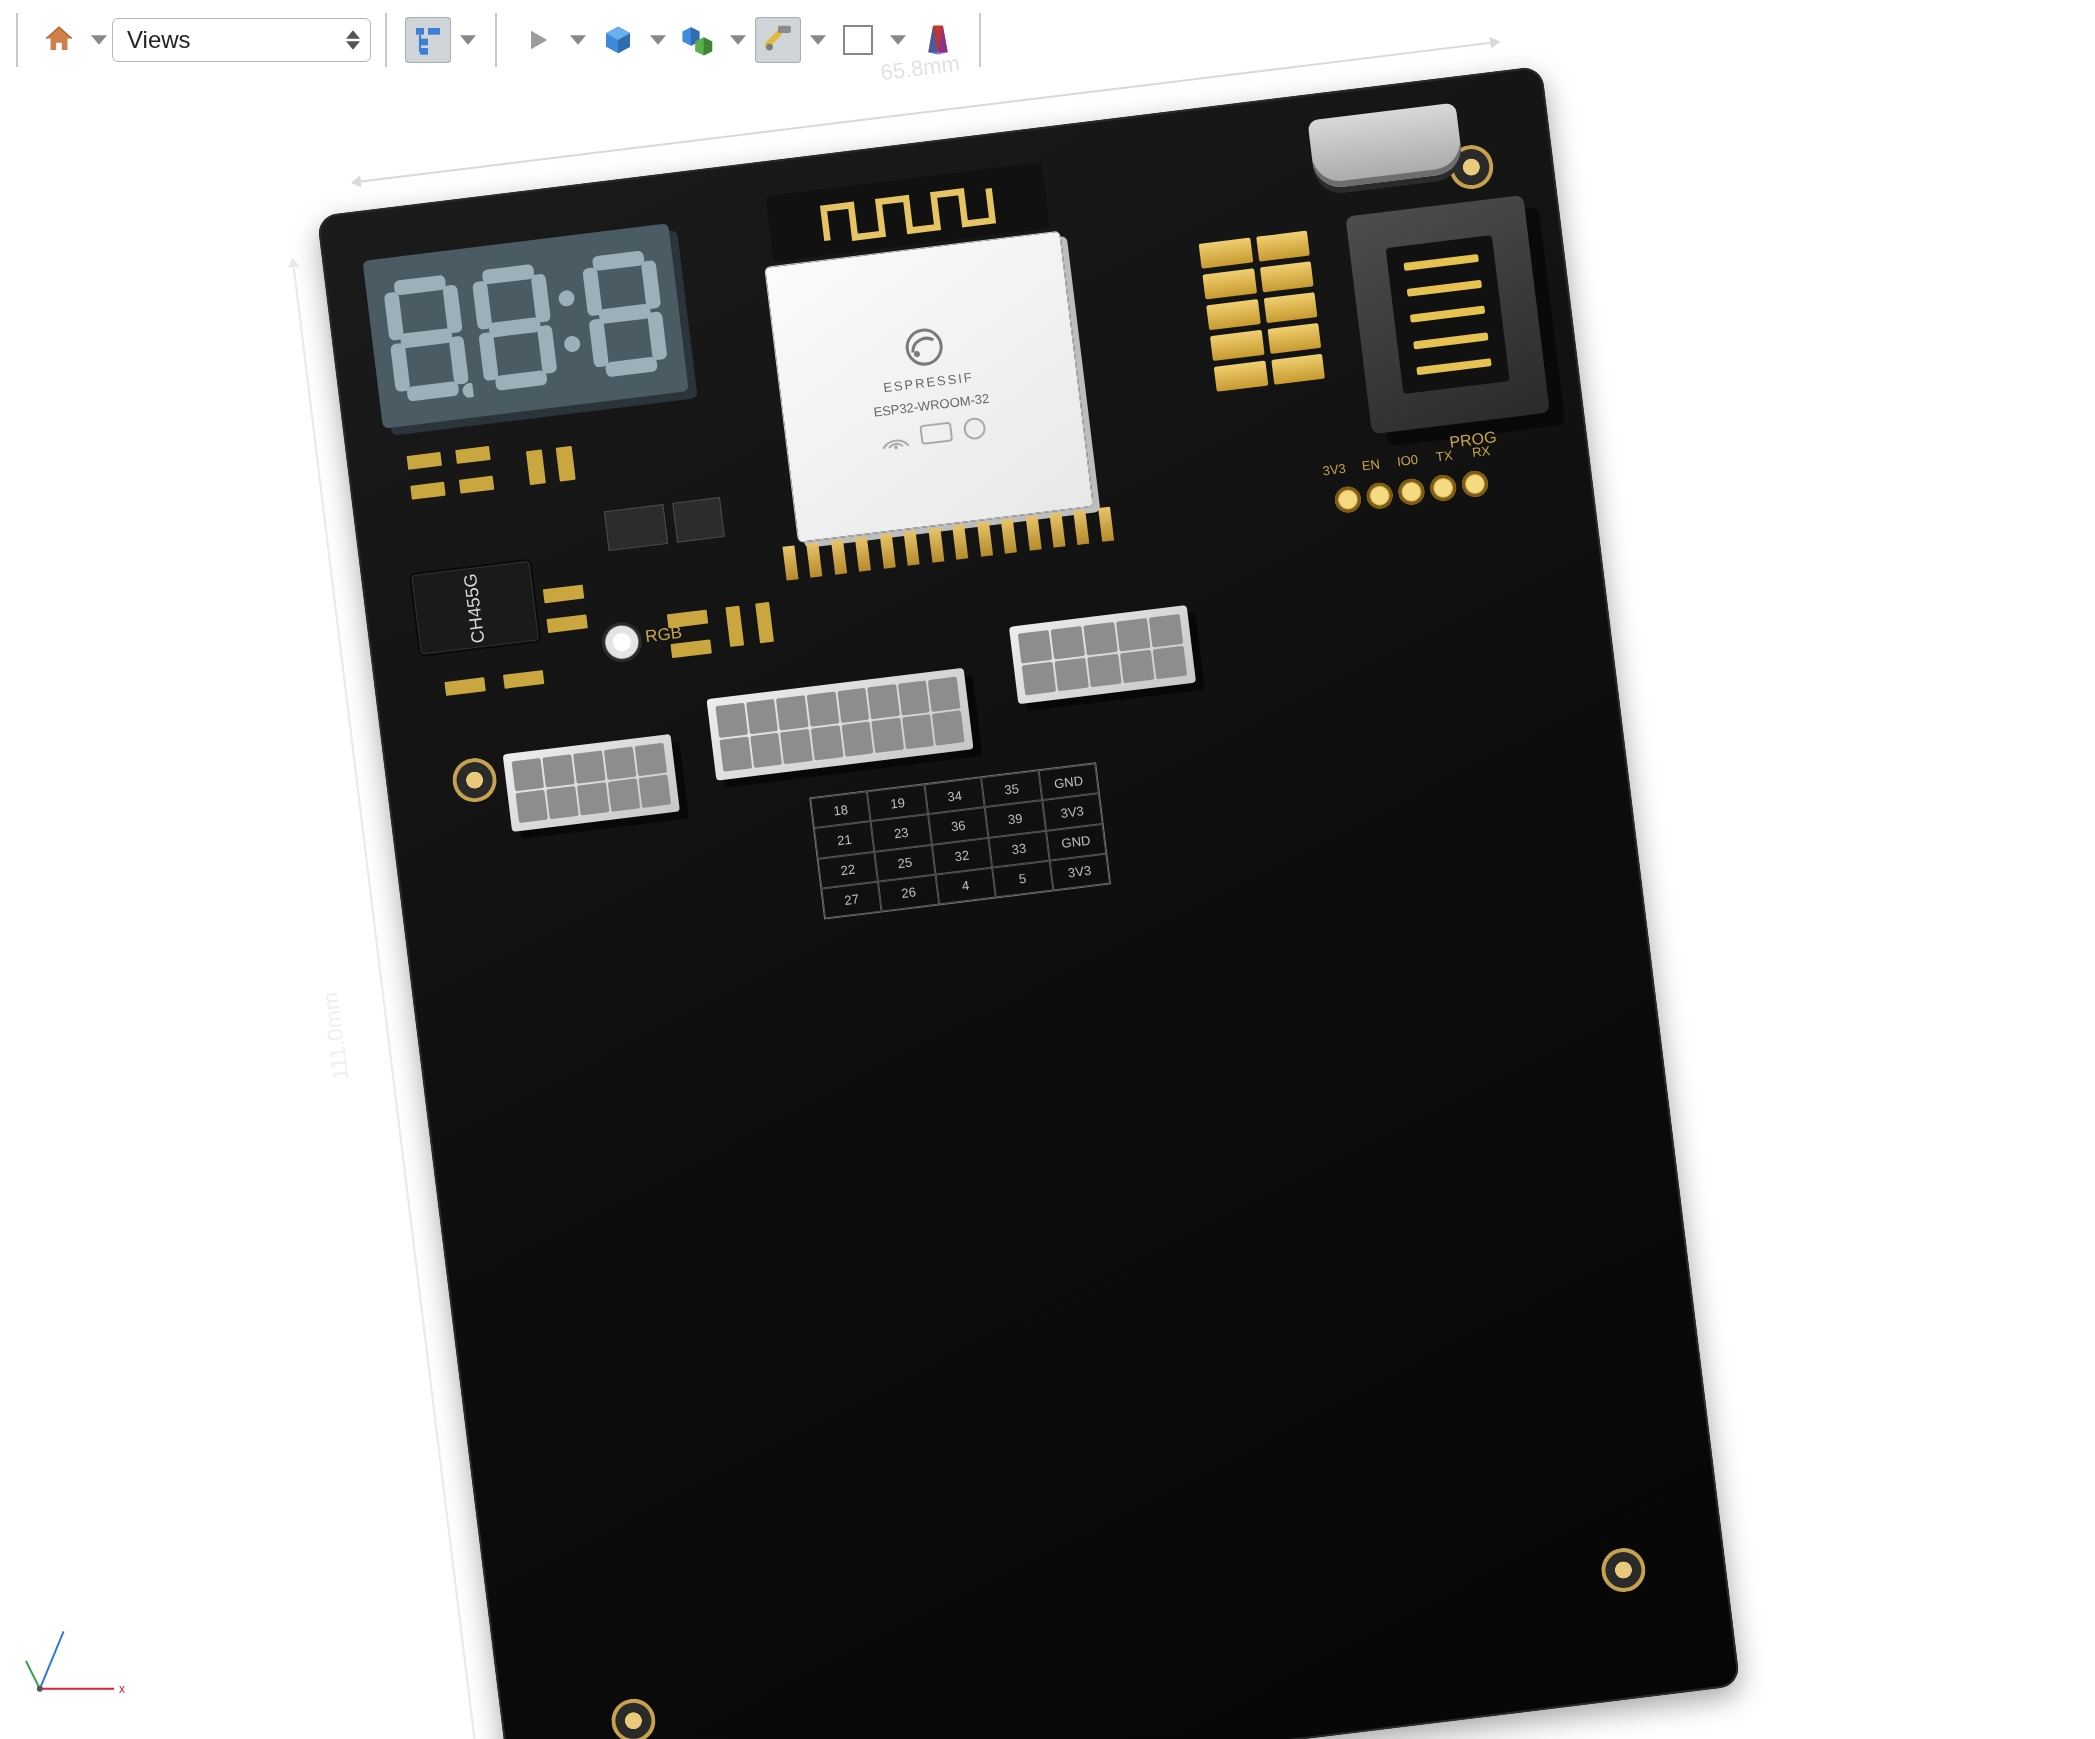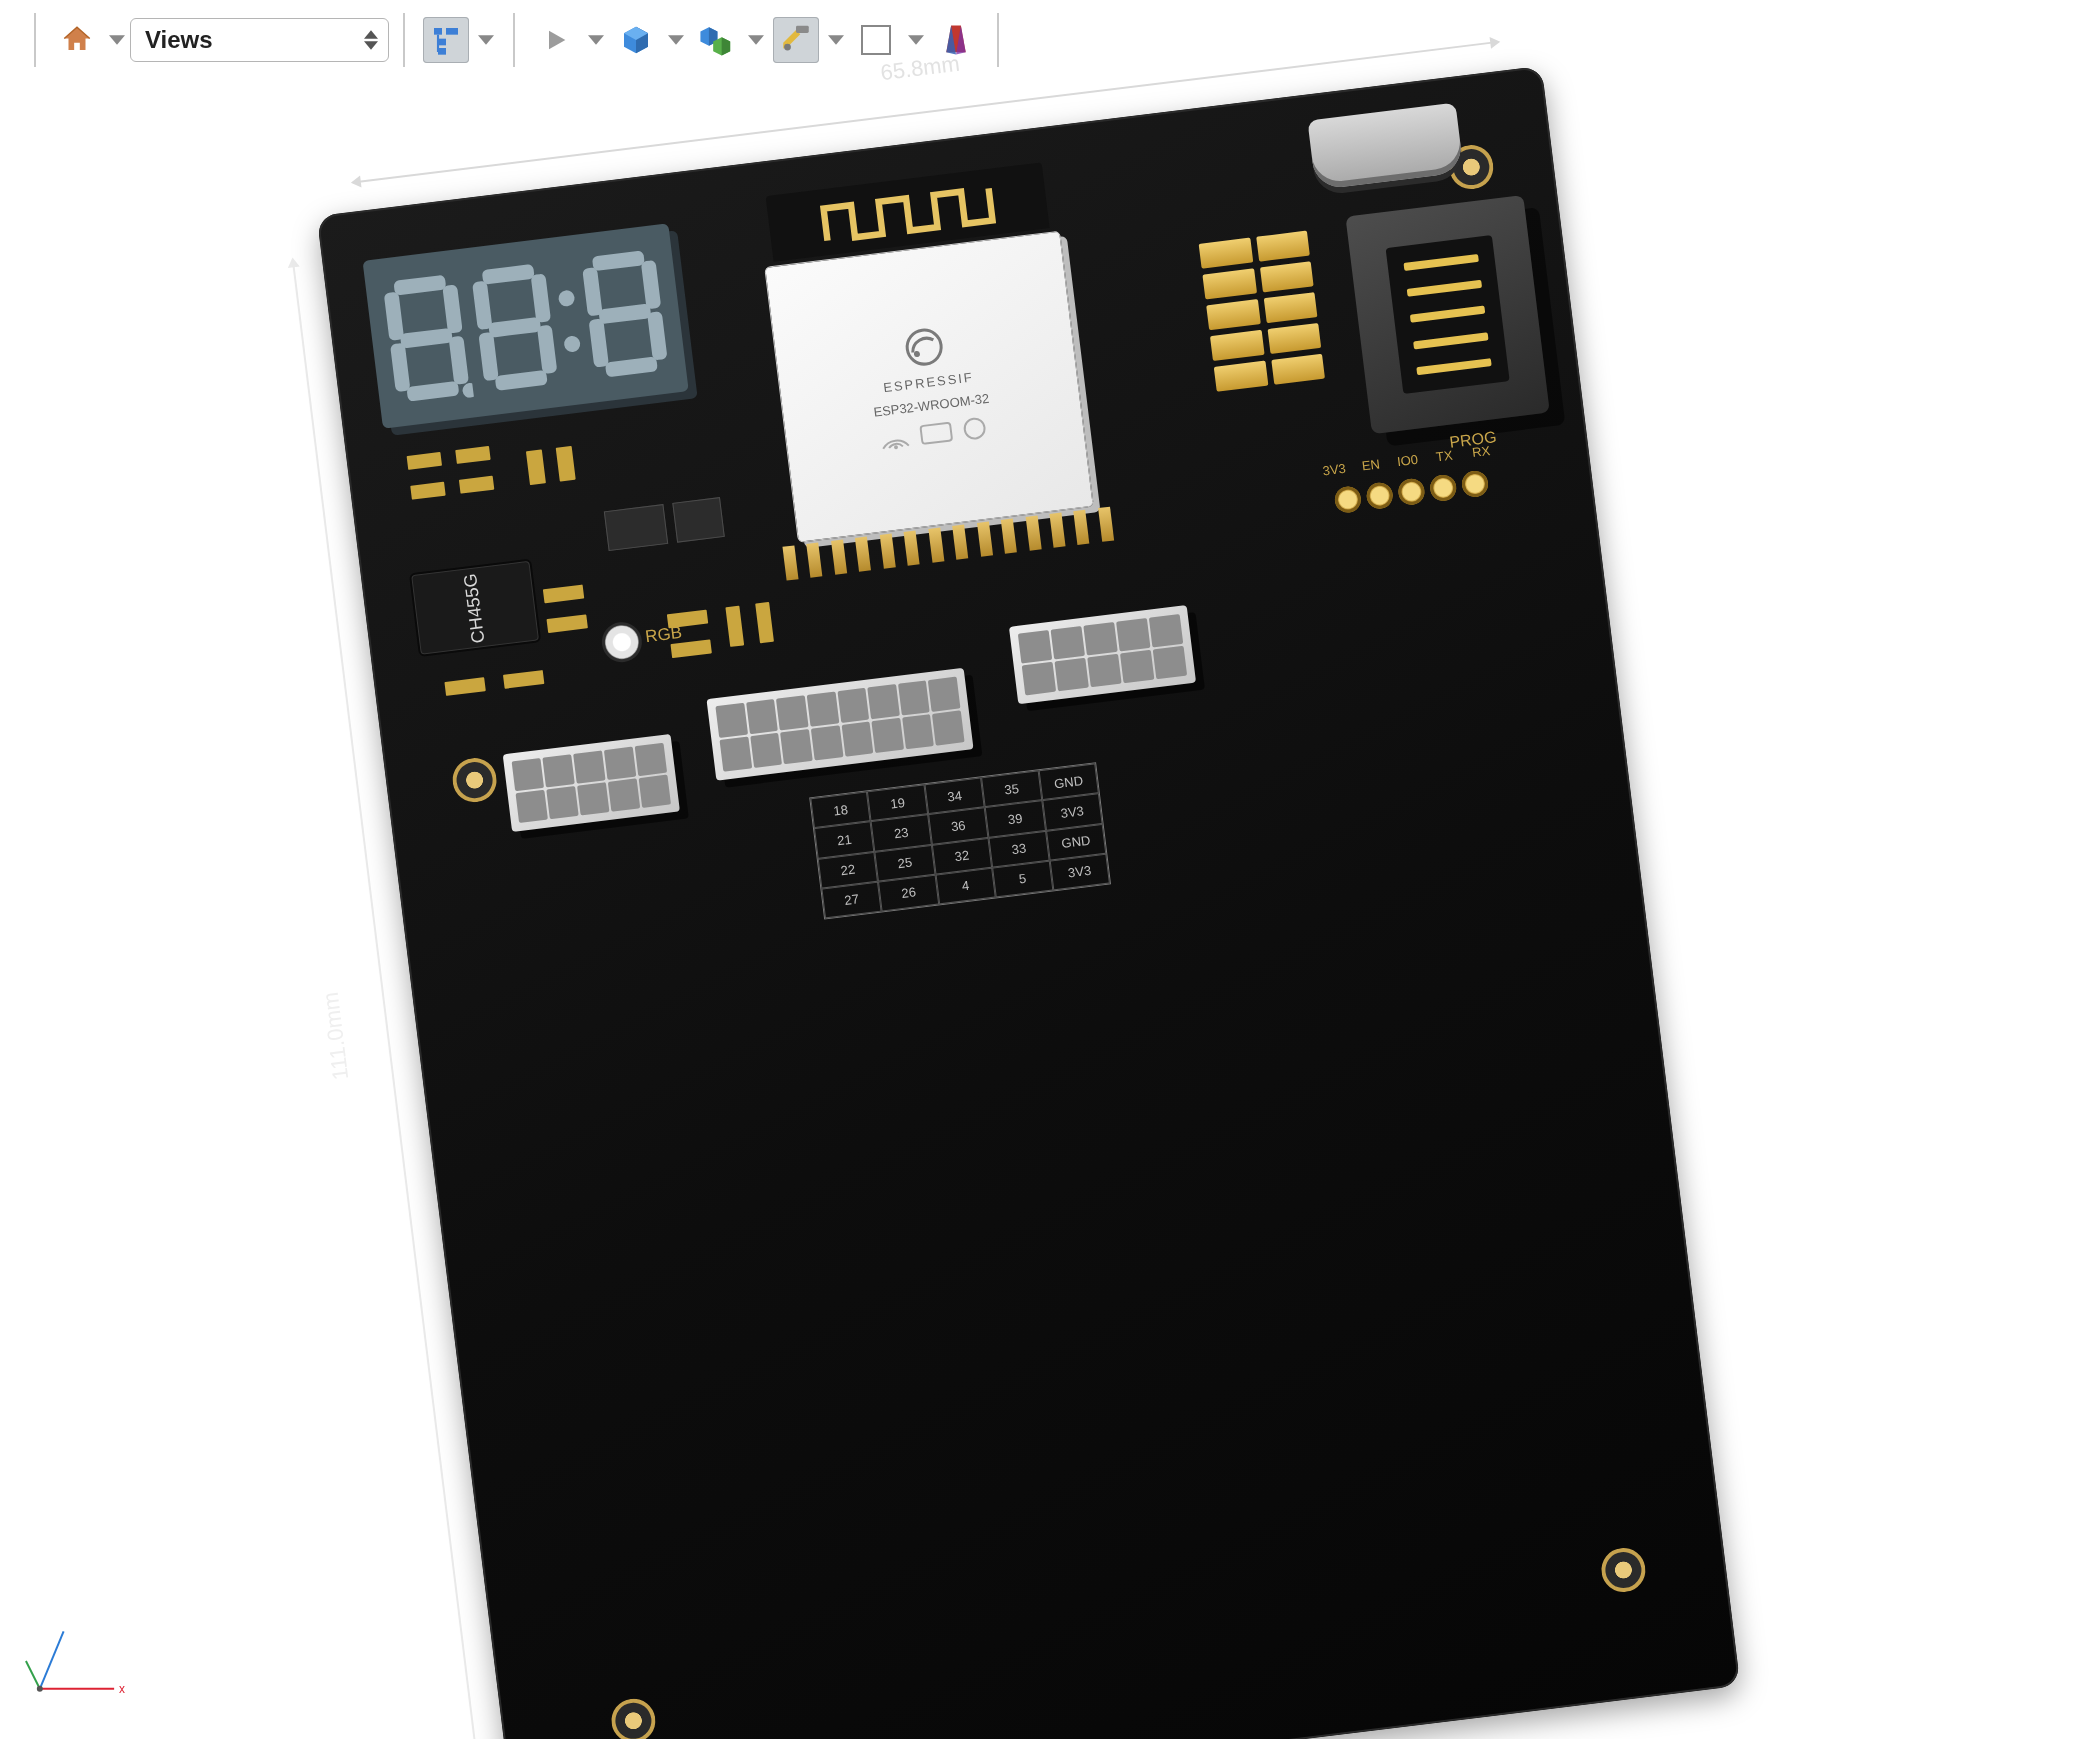--- a/index.html
+++ b/index.html
@@ -3,24 +3,23 @@
 <meta charset="utf-8">
 <style>
   * { box-sizing: border-box; margin: 0; padding: 0; }
   html, body { width: 100%; height: 100%; background: #fff; font-family: Arial, sans-serif; overflow: hidden; }
 
   
   .toolbar {
     position: absolute; top: 0; left: 0; right: 0;
     height: 80px;
     display: flex; align-items: center;
-    padding: 0 20px;
+    padding: 0 2px;
     font-size: 24px;
     user-select: none;
-    font-weight: bold;
   }
   .tb-sep {
     width: 2px; height: 54px;
     background: #c9c9c9;
     margin: 0 14px;
   }
   .tb-btn {
     display: inline-flex; align-items: center; justify-content: center;
     min-width: 46px; height: 46px;
     border-radius: 4px;

